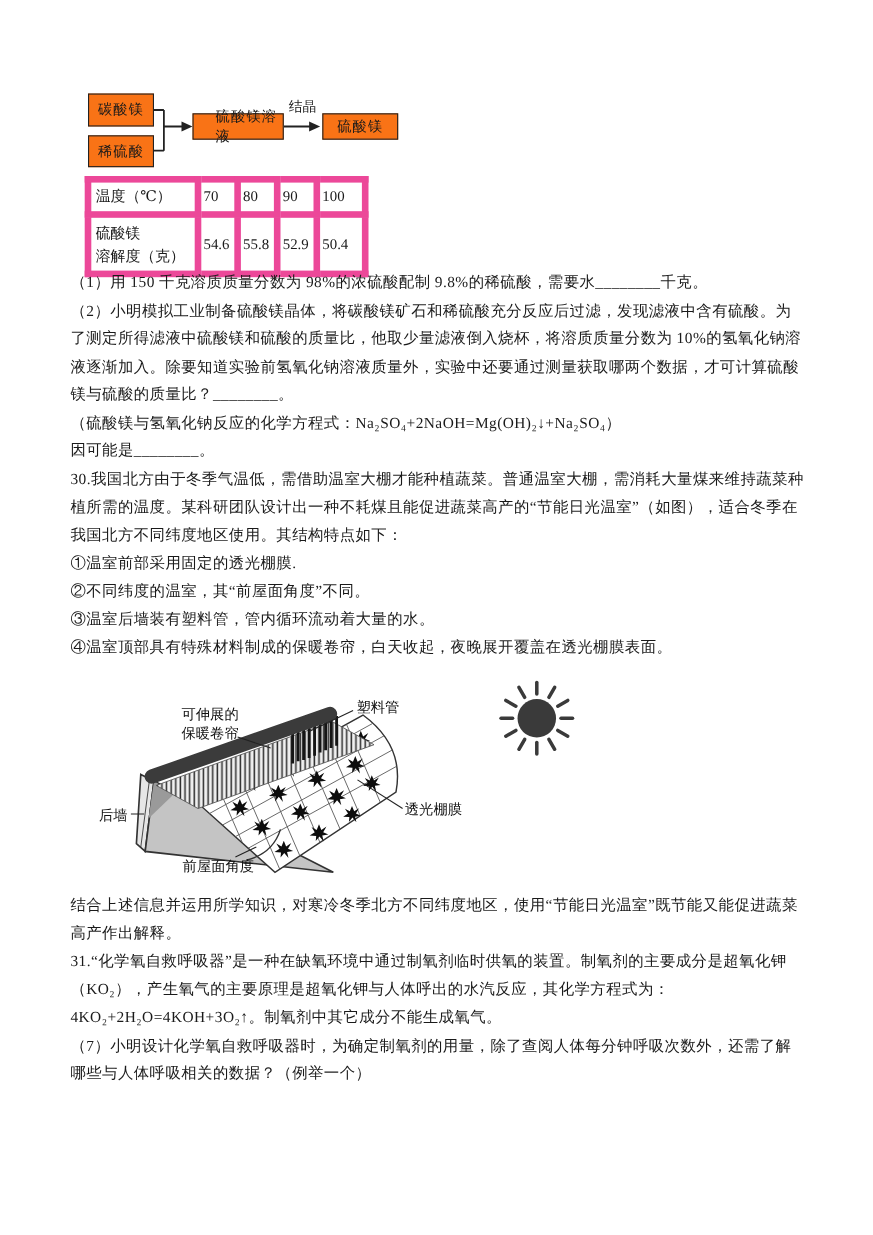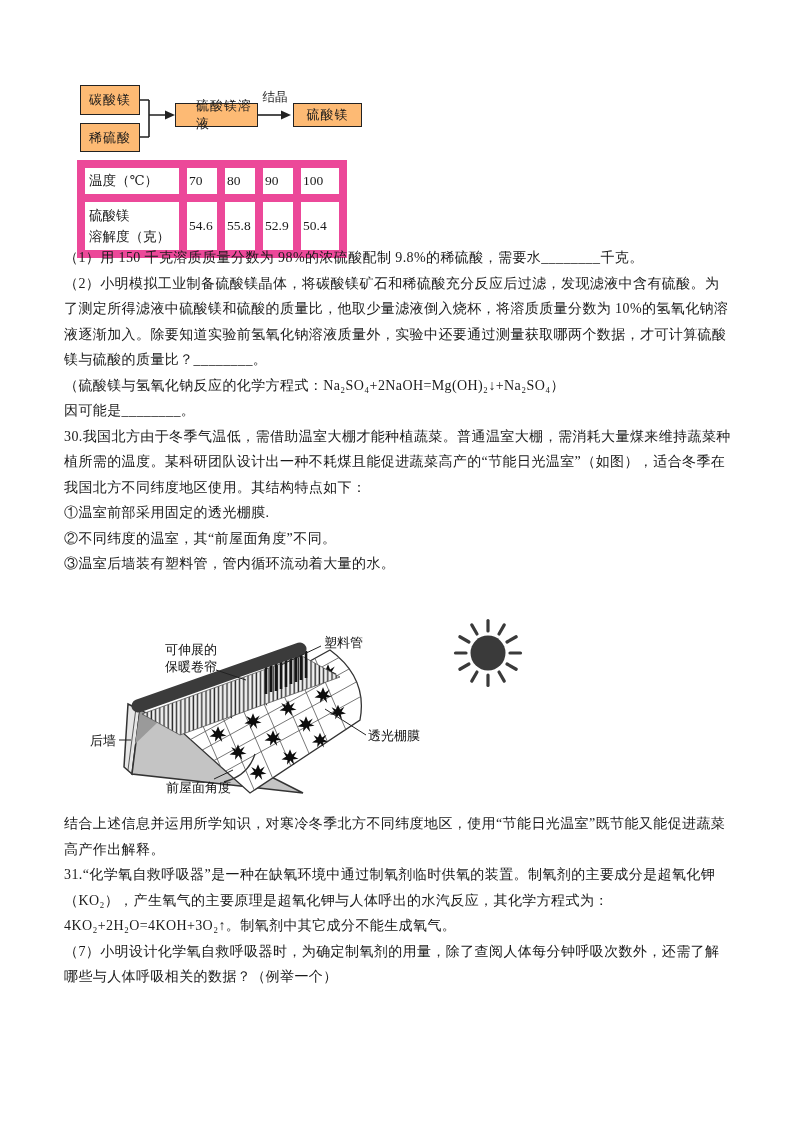--- a/index.html
+++ b/index.html
@@ -6,34 +6,34 @@
   .page{
     position:relative;width:794px;height:1123px;background:#ffffff;
     margin:0 auto;overflow:hidden;
     font-family:"Liberation Serif","DejaVu Serif",serif;color:#1a1a1a;
   }
   
   .flow{position:absolute;left:78px;top:82px;width:284px;height:78px;}
   .fbox{
     position:absolute;border:1.5px solid #222;box-sizing:border-box;
     display:flex;align-items:center;justify-content:center;
-    font-size:13px;letter-spacing:1px;background:#fdba74;z-index:2;
+    font-size:13px;letter-spacing:1px;background:#f97316;z-index:2;
   }
   .b1{left:2px;top:3px;width:60px;height:30px;}
   .b2{left:2px;top:41px;width:60px;height:29px;}
   .b3{left:97px;top:21px;width:83px;height:24px;padding-left:20px;}
   .b4{left:215px;top:21px;width:69px;height:24px;}
   .flabel{position:absolute;left:180px;top:7px;width:34px;text-align:center;font-size:12.5px;z-index:2;}
   .fsvg{position:absolute;left:0;top:0;width:284px;height:78px;z-index:1;}
   
   .soltable{
     position:absolute;left:77px;top:160px;border-collapse:collapse;table-layout:fixed;
     font-size:13.5px;
   }
-  .soltable td{border:8px solid #ec4899;padding:0 2px;vertical-align:middle;overflow:hidden;}
+  .soltable td{border:6px solid #ec4899;padding:0 2px;vertical-align:middle;overflow:hidden;}
   .soltable .c0{width:88px;padding-left:4px;}
   .soltable .cn{width:26px;}
   .soltable .cl{width:34px;}
   .soltable tr.hrow td{height:26px;}
   .soltable tr.vrow td{height:48px;}
   .pre{white-space:pre-line;line-height:21px;}
   
   .tblock{position:absolute;left:64px;width:672px;font-size:14px;letter-spacing:0.4px;}
   .tblock .tl{height:25.5px;line-height:25.5px;white-space:nowrap;}
   .top{top:245px;}
@@ -89,20 +89,21 @@
     <div class="tl">液逐渐加入。除要知道实验前氢氧化钠溶液质量外，实验中还要通过测量获取哪两个数据，才可计算硫酸</div>
     <div class="tl">镁与硫酸的质量比？________。</div>
     <div class="tl">（硫酸镁与氢氧化钠反应的化学方程式：Na₂SO₄+2NaOH=Mg(OH)₂↓+Na₂SO₄）</div>
     <div class="tl">因可能是________。</div>
     <div class="tl">30.我国北方由于冬季气温低，需借助温室大棚才能种植蔬菜。普通温室大棚，需消耗大量煤来维持蔬菜种</div>
     <div class="tl">植所需的温度。某科研团队设计出一种不耗煤且能促进蔬菜高产的“节能日光温室”（如图），适合冬季在</div>
     <div class="tl">我国北方不同纬度地区使用。其结构特点如下：</div>
     <div class="tl">①温室前部采用固定的透光棚膜.</div>
     <div class="tl">②不同纬度的温室，其“前屋面角度”不同。</div>
     <div class="tl">③温室后墙装有塑料管，管内循环流动着大量的水。</div>
+    <div class="tl">④温室顶部具有特殊材料制成的保暖卷帘，白天收起，夜晚展开覆盖在透光棚膜表面。</div>
   </div>
 
   <div class="diagram">
     <svg viewBox="0 0 480 192">
       <defs>
         <pattern id="hatch" width="4.2" height="6" patternUnits="userSpaceOnUse">
           <rect width="4.2" height="6" fill="#f0f0f0"></rect>
           <line x1="2" y1="0" x2="2" y2="6" stroke="#2f2f2f" stroke-width="1.4"></line>
         </pattern>
         <path id="plant" d="M0,-9 L2.5,-3 L8,-6.5 L4.5,-0.5 L10,2 L3.5,3 L5,9.5 L0.5,4 L-3.5,9 L-3,3.5 L-10,3 L-4.5,-0.5 L-8,-6 L-2.5,-3 Z" fill="#0d0d0d"></path>

